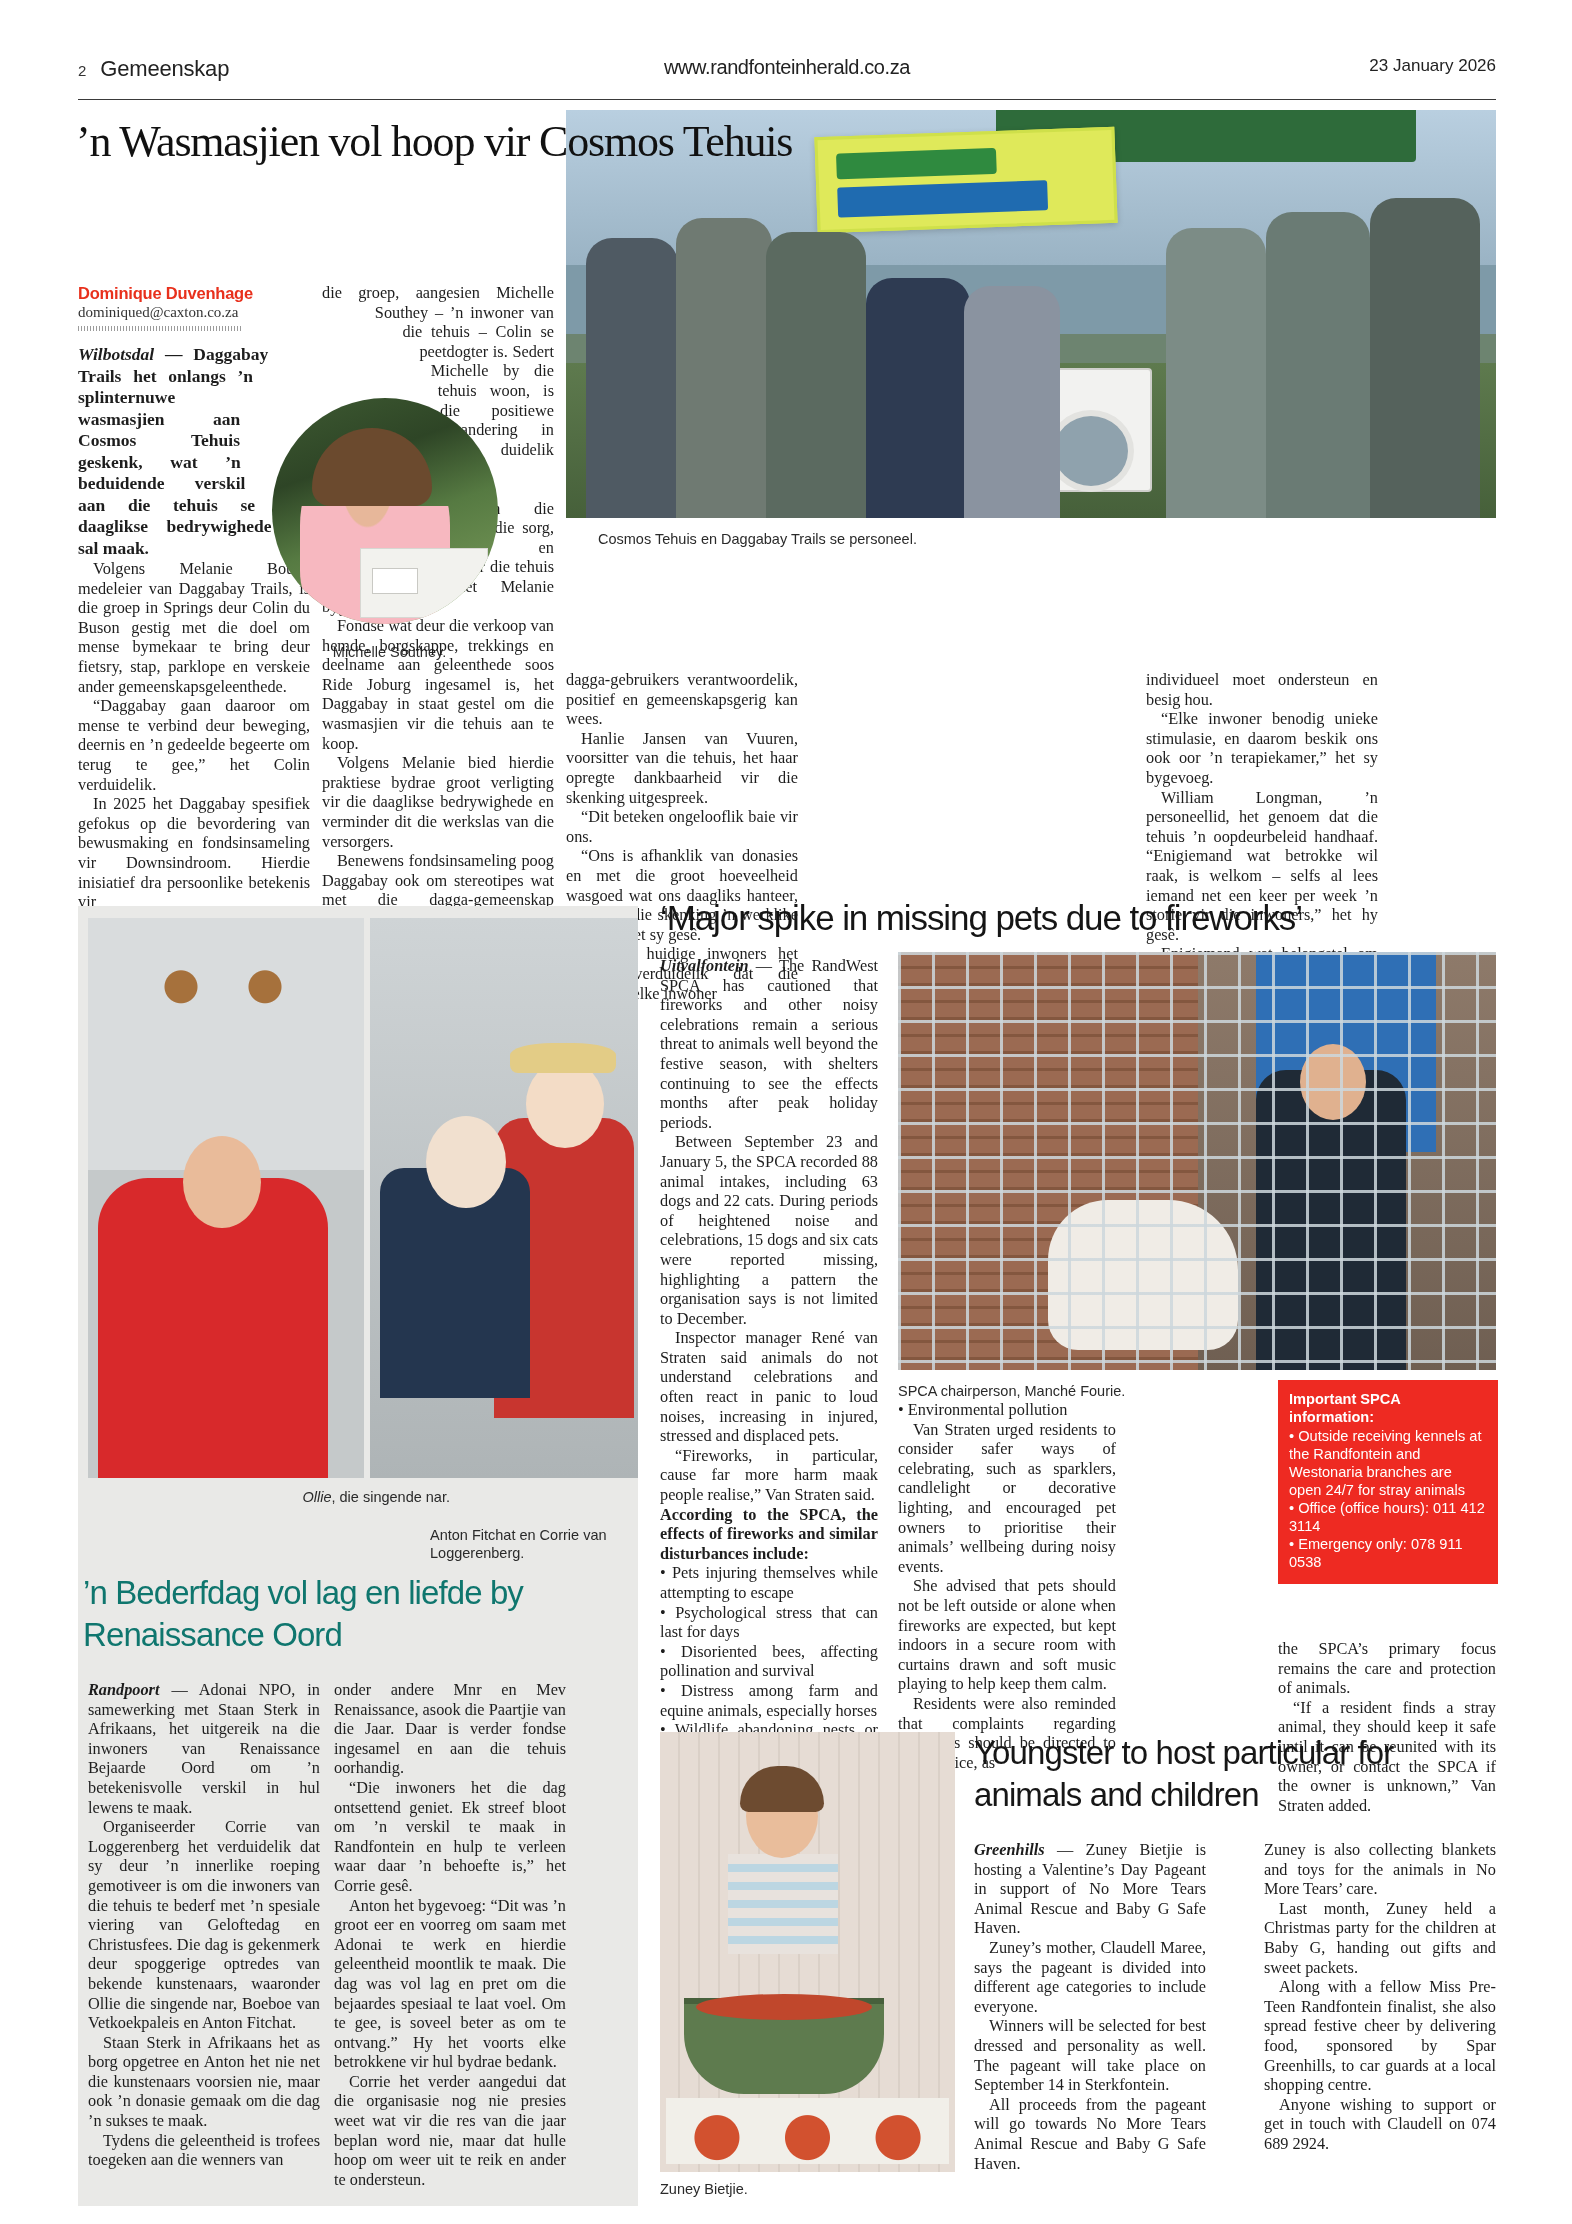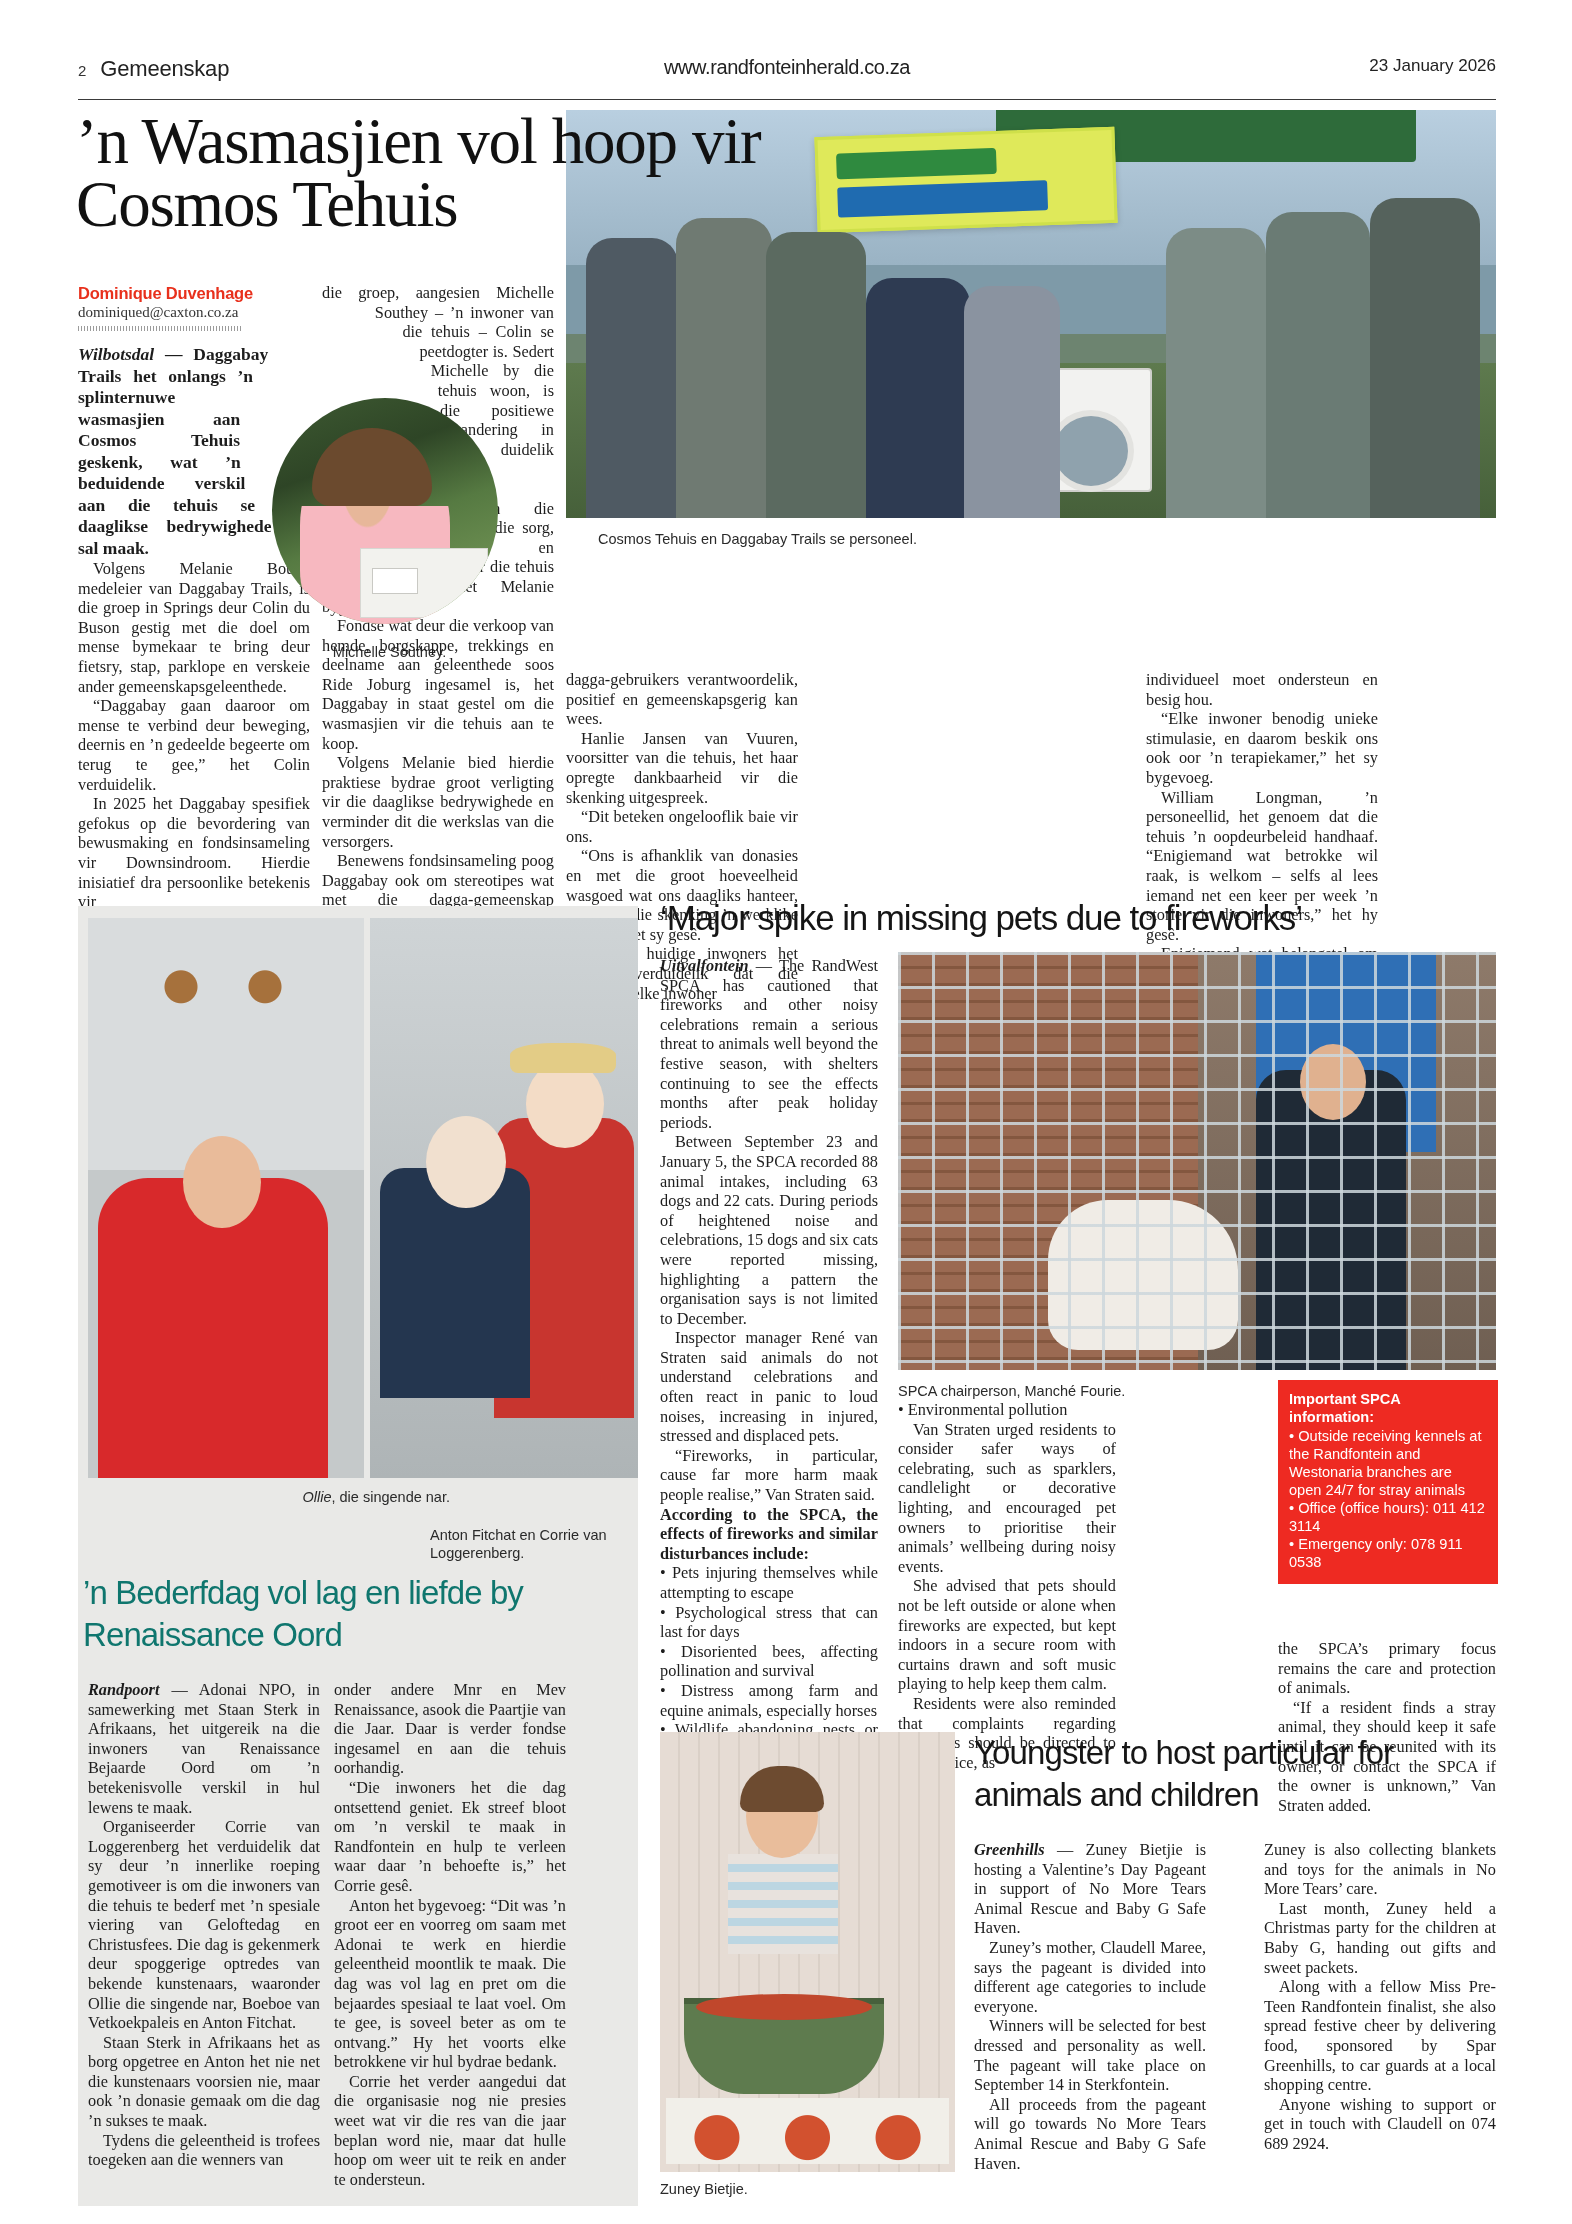--- a/index.html
+++ b/index.html
@@ -32,21 +32,21 @@
   .lead-bold { font-weight: bold; font-size: 17.5px; line-height: 21.5px; text-indent: 0 !important; }
   .dateline { font-style: italic; font-weight: bold; }
   .caption { font-family: "Liberation Sans", sans-serif; font-size: 14.5px;
              line-height: 18px; color: #2a2a2a; }
   .caption i { font-style: italic; }
 
   
   .a1-head {
     position: absolute; left: 76px; top: 110px; width: 720px;
     font-family: "Liberation Serif", serif;
-    font-size: 65px; line-height: 63px; font-weight: 400;
+    font-size: 44px; line-height: 63px; font-weight: 400;
     letter-spacing: -1.2px; color: #111; z-index: 6;
   }
   .byline-name { position: absolute; left: 78px; top: 284px;
       font-family: "Liberation Sans", sans-serif; font-weight: bold;
       font-size: 16.5px; color: #e8301c; letter-spacing: -0.2px; }
   .byline-mail { position: absolute; left: 78px; top: 304px;
       font-family: Liberation Serif, serif; font-size: 15px; color: #333; }
   .byline-rule { position: absolute; left: 78px; top: 326px; width: 163px; height: 5px;
       background: repeating-linear-gradient(to right,#9b9b9b 0 1.3px,transparent 1.3px 3px); }
 

